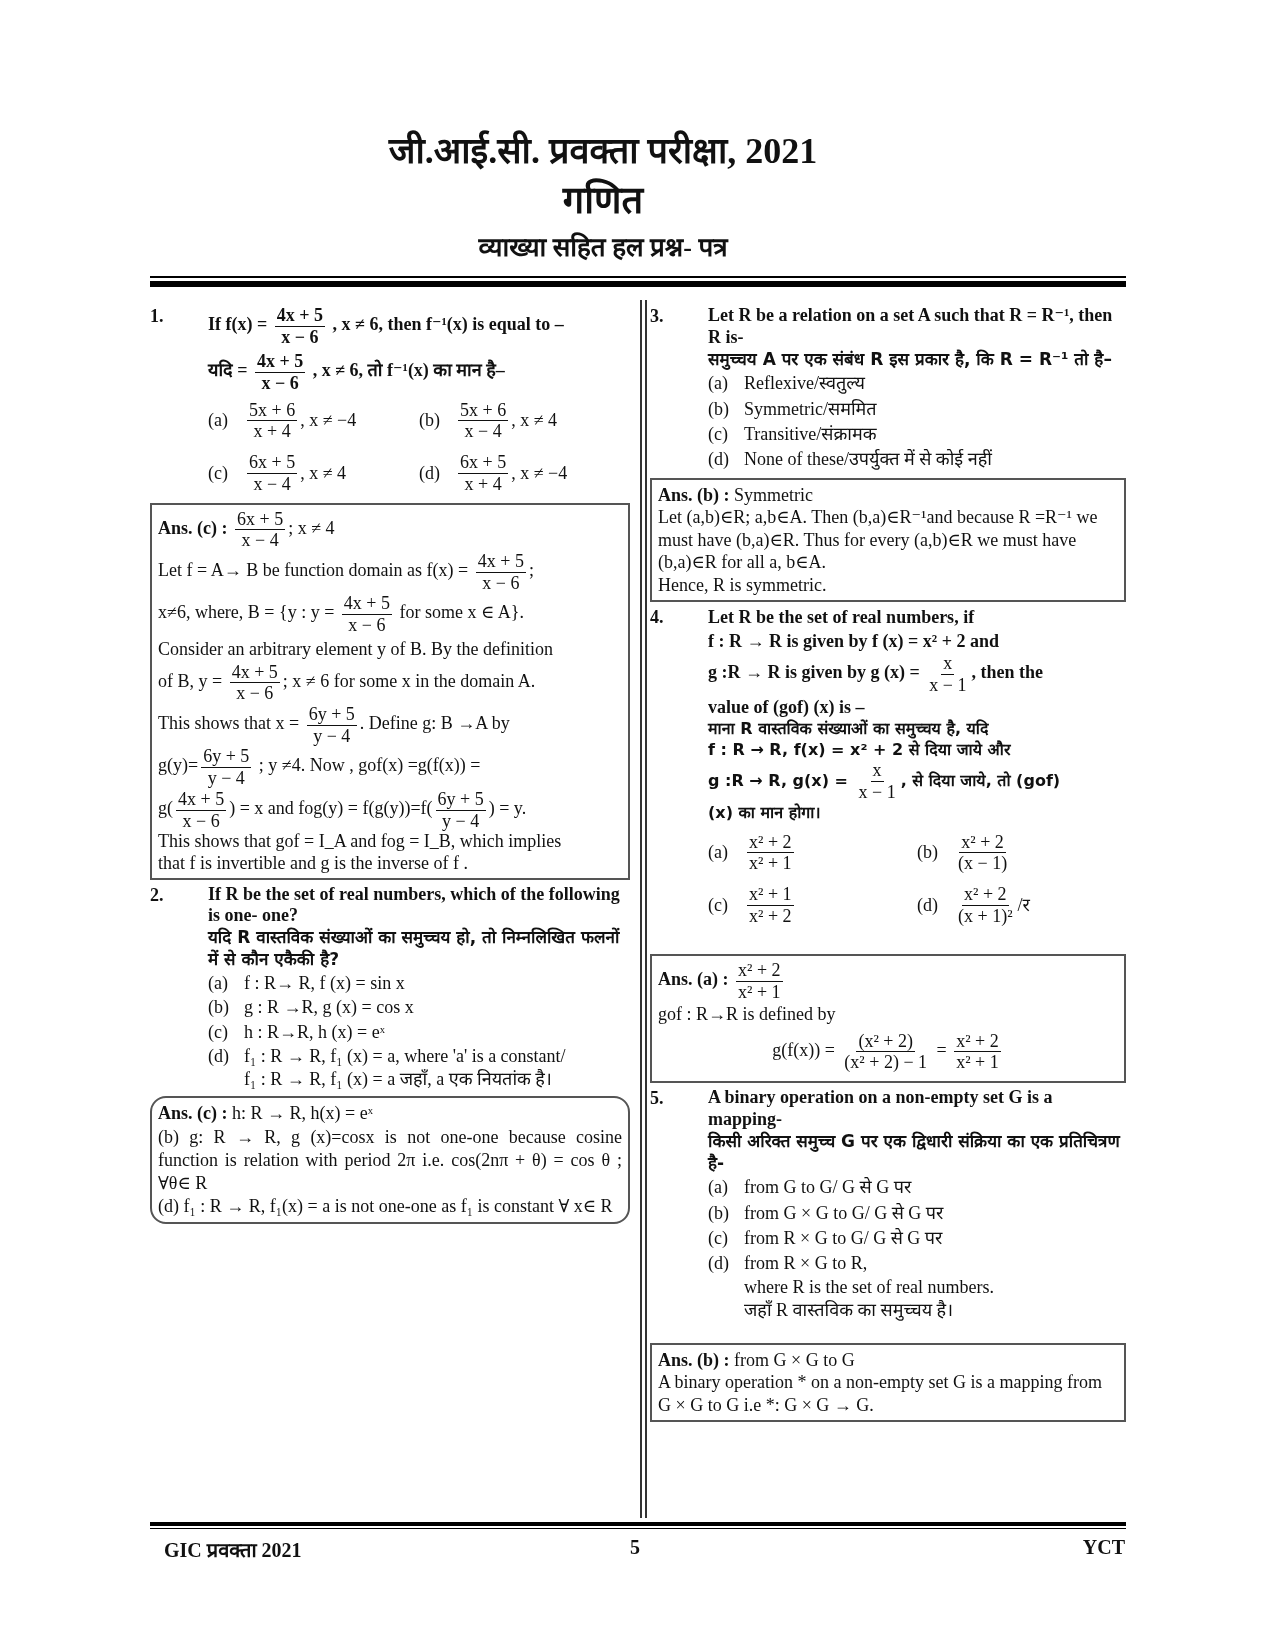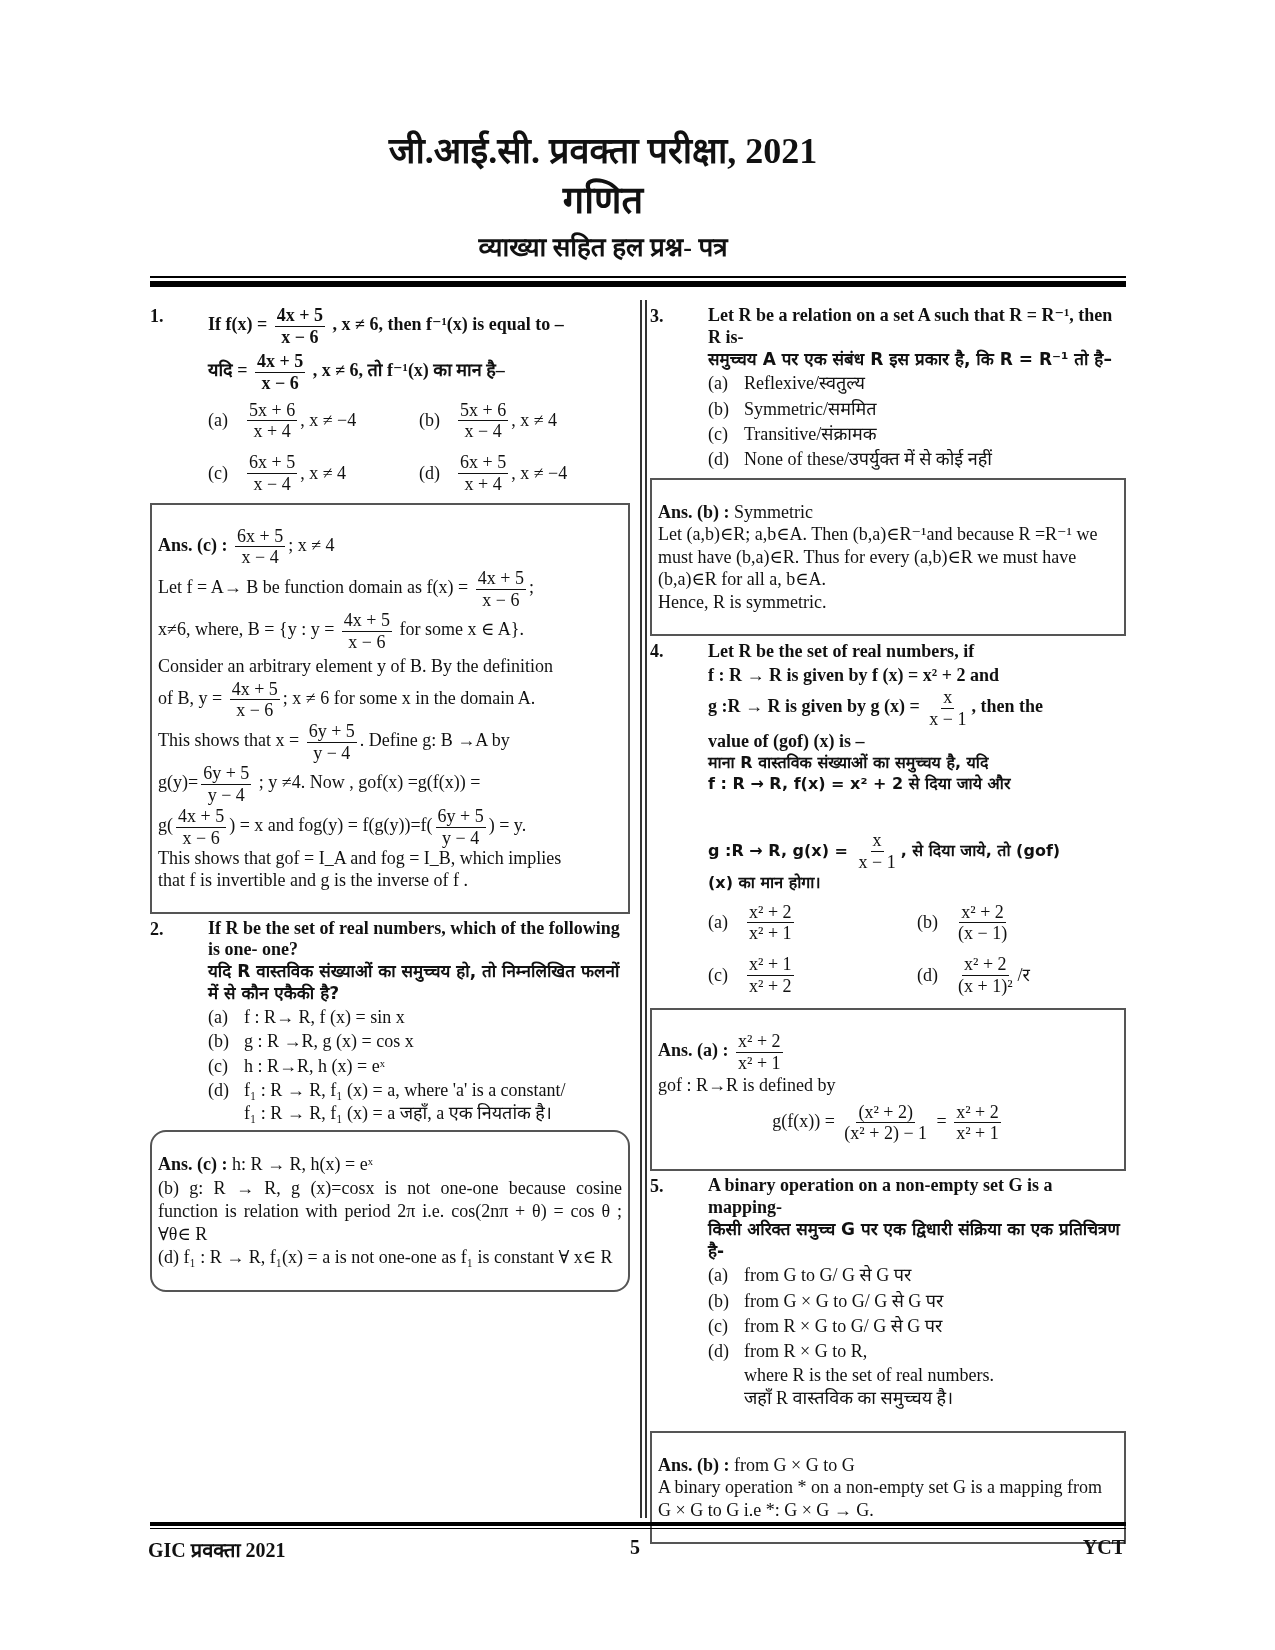--- a/index.html
+++ b/index.html
@@ -16,29 +16,29 @@
   .col { position:absolute; top:305px; font-size:18px; line-height:1.3; }
   #left { left:150px; width:480px; }
   #right { left:650px; width:476px; }
   .q { display:flex; font-weight:bold; margin-top:4px; }
   .qn { width:58px; flex:none; }
   .qb { flex:1; }
   .opts { margin-left:58px; font-weight:normal; }
   .opt { display:flex; align-items:center; margin:2px 0; }
   .opt .lbl { width:36px; flex:none; }
   .grid2 { display:grid; grid-template-columns:1fr 1fr; margin-left:58px; row-gap:6px; }
-  .ans { border:2px solid #555; padding:21px 6px; margin:6px 0 4px 0; font-size:18px; line-height:1.32; }
+  .ans { border:2px solid #555; padding:4px 6px; margin:6px 0 4px 0; font-size:18px; line-height:1.32; }
   .ans b { font-weight:bold; }
   .frac { display:inline-flex; flex-direction:column; align-items:center; vertical-align:middle; margin:0 3px; line-height:1.15; }
   .frac .num { border-bottom:1.5px solid #111; padding:0 2px; }
   .frac .den { padding:0 2px; }
   .footer-rule1 { position:absolute; left:150px; width:976px; height:4px; background:#000; top:1522px; }
   .footer-rule2 { position:absolute; left:150px; width:976px; height:1px; background:#000; top:1528px; }
   .ft { position:absolute; top:1536px; font-weight:bold; font-size:20px; }
-  #ft-left { left:148px; }
+  #ft-left { left:164px; }
   #ft-page { left:630px; }
   #ft-right { right:150px; }
   .just { text-align:justify; }
 </style>
 </head>
 <body>
 
 <div class="hdr" id="title">जी.आई.सी. प्रवक्ता परीक्षा,  2021</div>
 <div class="hdr" id="subject">गणित</div>
 <div class="hdr" id="subtitle">व्याख्या सहित हल प्रश्न- पत्र</div>
@@ -211,21 +211,21 @@
     <div class="qb" style="line-height:1.3;">
       <div>Let R be the set of real numbers, if</div>
       <div>f : R → R is given by f (x) = x² + 2 and</div>
       <div><span>g :R → R is given by g (x) =</span> <span class="frac" style="font-weight:normal;">
             <span class="num">x</span>
             <span class="den">x − 1</span>
           </span><span>, then the</span></div>
       <div>value of (gof) (x) is –</div>
       <div style="font-family:'DejaVu Sans',sans-serif;font-size:16px;">माना R वास्तविक संख्याओं का समुच्चय है, यदि</div>
       <div style="font-family:'DejaVu Sans',sans-serif;font-size:16px;">f : R → R, f(x) = x² + 2  से दिया जाये और</div>
-      <div style="font-family:'DejaVu Sans',sans-serif;font-size:16px;margin-top:36px;"><span>g :R → R, g(x) =</span> <span class="frac" style="font-weight:normal;font-family:'Liberation Serif',serif;font-size:18px;">
+      <div style="font-family:'DejaVu Sans',sans-serif;font-size:16px;"><span>g :R → R, g(x) =</span> <span class="frac" style="font-weight:normal;font-family:'Liberation Serif',serif;font-size:18px;">
             <span class="num">x</span>
             <span class="den">x − 1</span>
           </span><span>,  से दिया जाये, तो (gof)</span></div>
       <div style="font-family:'DejaVu Sans',sans-serif;font-size:16px;">(x)  का मान होगा।</div>
     </div>
   </div>
   <div class="grid2" style="margin-top:6px;">
     <div class="opt">
         <span class="lbl">(a)</span>
         <span class="frac">
@@ -249,21 +249,21 @@
       </div>
     <div class="opt">
         <span class="lbl">(d)</span>
         <span class="frac">
           <span class="num">x² + 2</span>
           <span class="den">(x + 1)²</span>
         </span>
         <span>/र</span>
       </div>
   </div>
-  <div class="ans" style="margin-top:10px;">
+  <div class="ans" style="margin-top:26px;">
     <div><b>Ans. (a) :</b> <span class="frac">
           <span class="num">x² + 2</span>
           <span class="den">x² + 1</span>
         </span></div>
     <div>gof : R→R is defined by</div>
     <div style="text-align:center;margin:4px 0;"><span>g(f(x)) =</span> <span class="frac">
           <span class="num">(x² + 2)</span>
           <span class="den">(x² + 2) − 1</span>
         </span> = <span class="frac">
           <span class="num">x² + 2</span>

